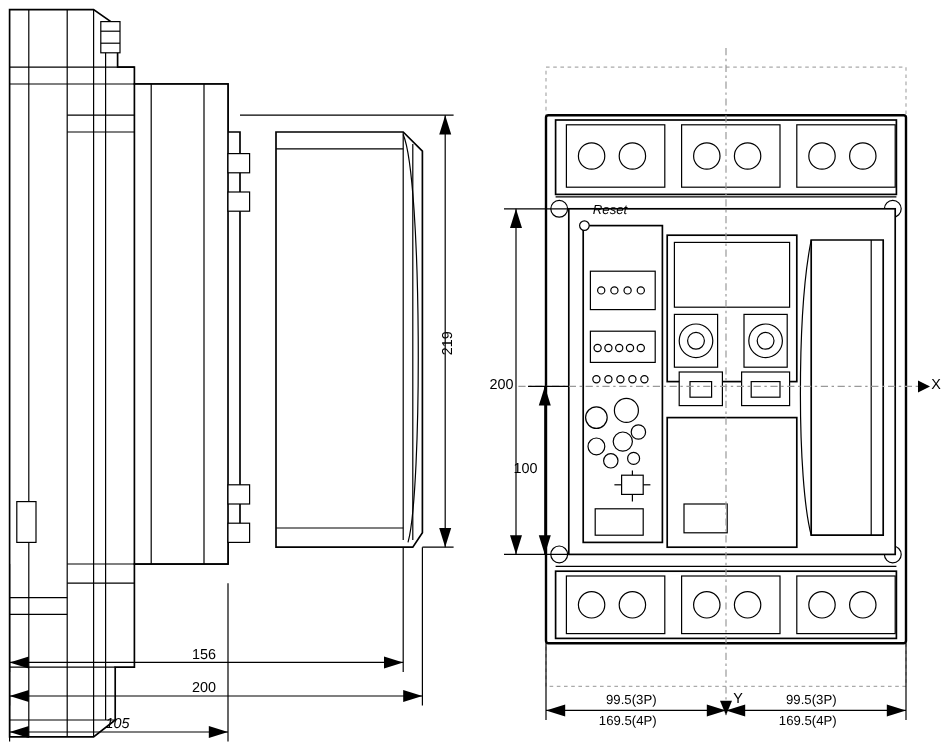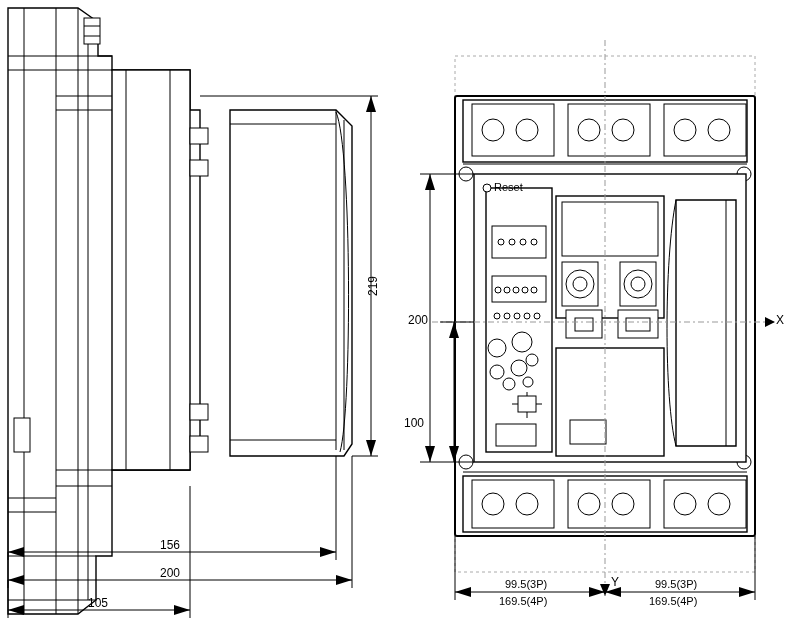--- a/index.html
+++ b/index.html
@@ -241,27 +241,27 @@
     </g>
 
     <g>
       <polygon points="605,596 600,584 610,584" fill="#000"></polygon>
     </g>
   </svg>
 
   <div class="lbl vert" style="left:366px; top:296px;">219</div>
   <div class="lbl" style="left:160px; top:538px;">156</div>
   <div class="lbl" style="left:160px; top:566px;">200</div>
-  <div class="lbl" style="left:88px; top:596px;">105</div>
+  <div class="lbl" style="left:88px; top:596px;font-style:italic;">105</div>
 
   <div class="lbl" style="left:408px; top:313px;">200</div>
-  <div class="lbl" style="left:404px; top:383px;margin-top:33px;">100</div>
+  <div class="lbl" style="left:428px; top:383px;">100</div>
 
   <div class="lbl small" style="left:505px; top:578px;">99.5(3P)</div>
   <div class="lbl small" style="left:499px; top:595px;">169.5(4P)</div>
   <div class="lbl small" style="left:655px; top:578px;">99.5(3P)</div>
   <div class="lbl small" style="left:649px; top:595px;">169.5(4P)</div>
 
   <div class="lbl" style="left:776px; top:313px;">X</div>
   <div class="lbl" style="left:611px; top:575px;">Y</div>
 
-  <div class="lbl small" style="left:494px; top:181px;">Reset</div>
+  <div class="lbl small" style="left:494px; top:169px;font-style:italic;">Reset</div>
 </div>
 
 </body></html>

